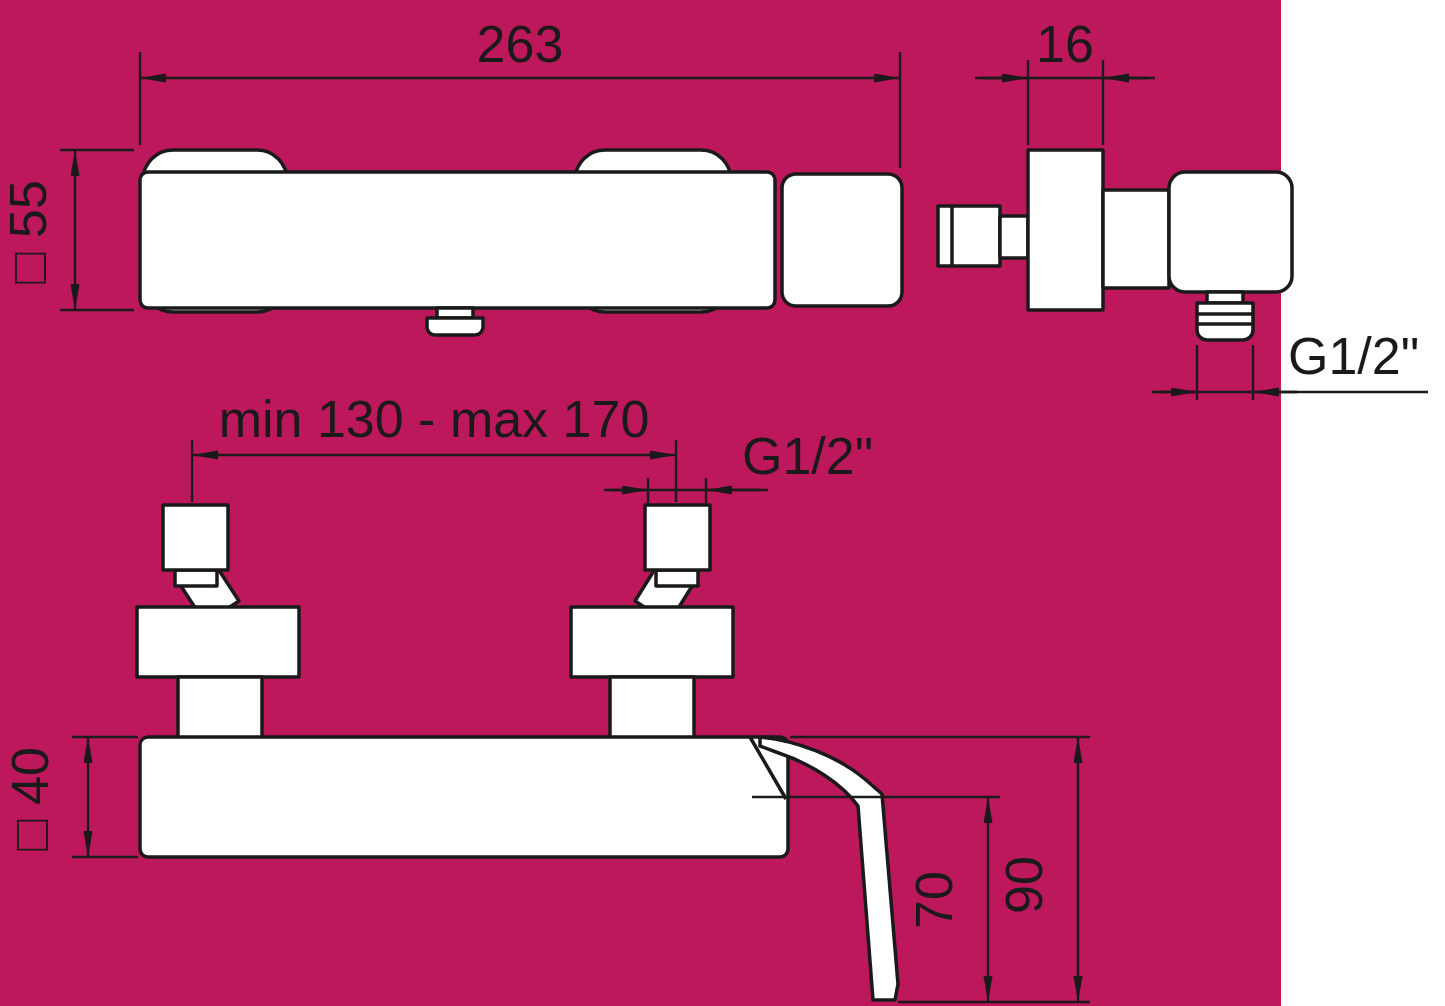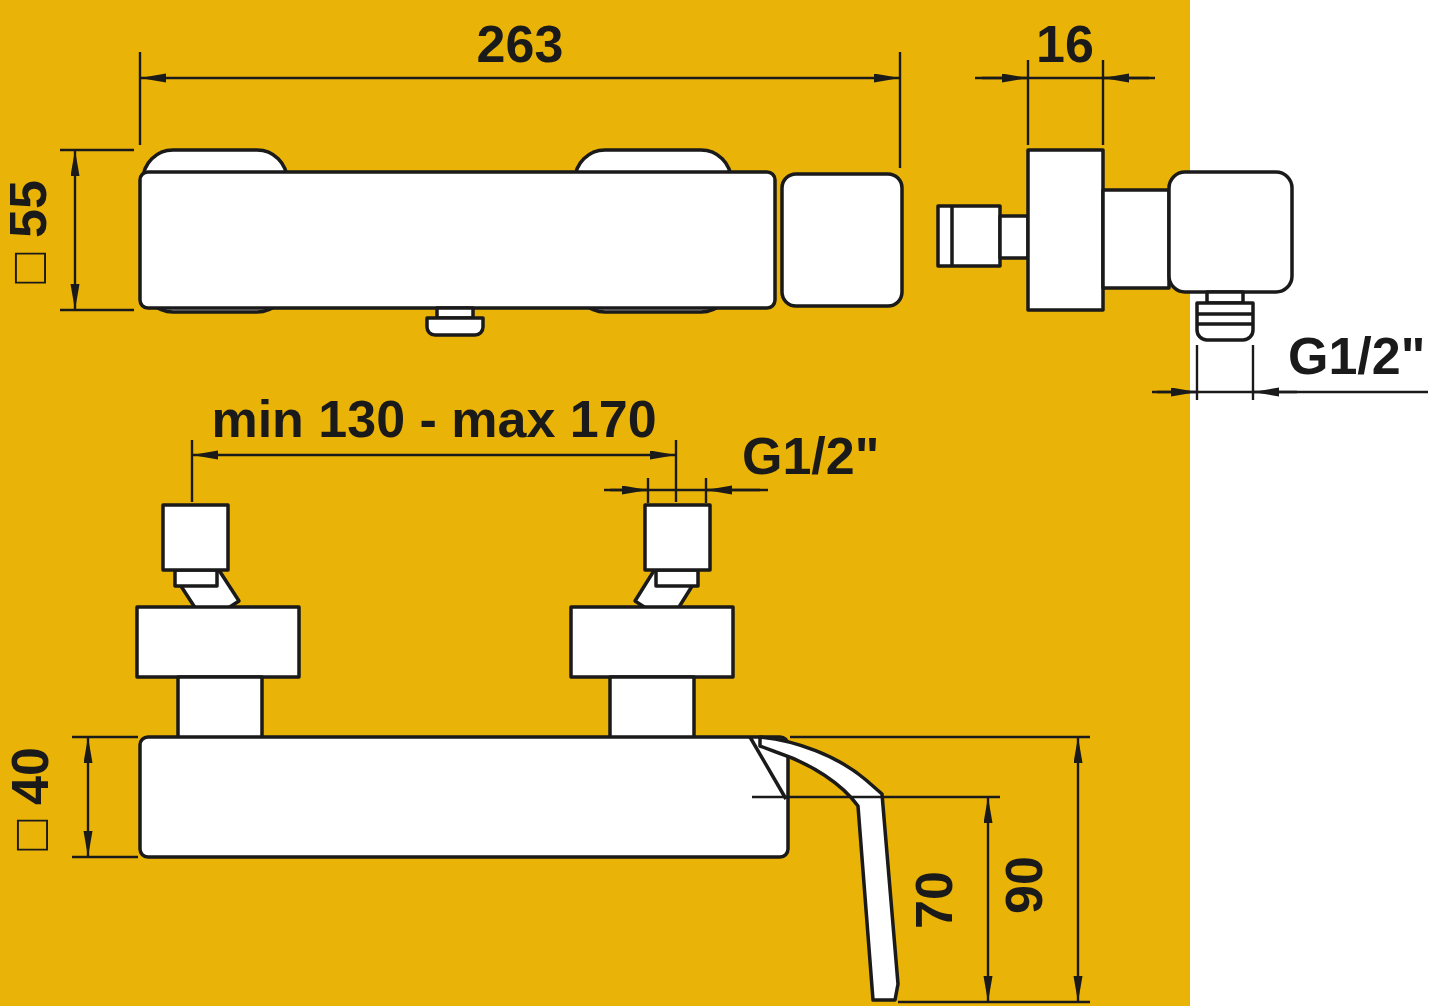--- a/index.html
+++ b/index.html
@@ -1,22 +1,21 @@
 <!DOCTYPE html>
 <html><head>
 <meta charset="utf-8">
 <style>
   html, body { margin: 0; padding: 0; background: #ffffff; }
   .canvas {
     position: relative;
-    width: 1190px;
+    width: 1281px;
     height: 1006px;
-    background: #eab308;
+    background: #be185d;
     font-family: "Liberation Sans", sans-serif;
-    font-weight: bold;
   }
   svg { display: block; }
   
   .ol { fill: #ffffff; stroke: #1a1a1a; stroke-width: 3.5; stroke-linejoin: round; }
   .ln { fill: none; stroke: #1a1a1a; stroke-width: 3.5; }
   
   .dim { fill: none; stroke: #1a1a1a; stroke-width: 2.4; }
   .dimtxt {
     font-family: "Liberation Sans", sans-serif;
     font-size: 52px;

